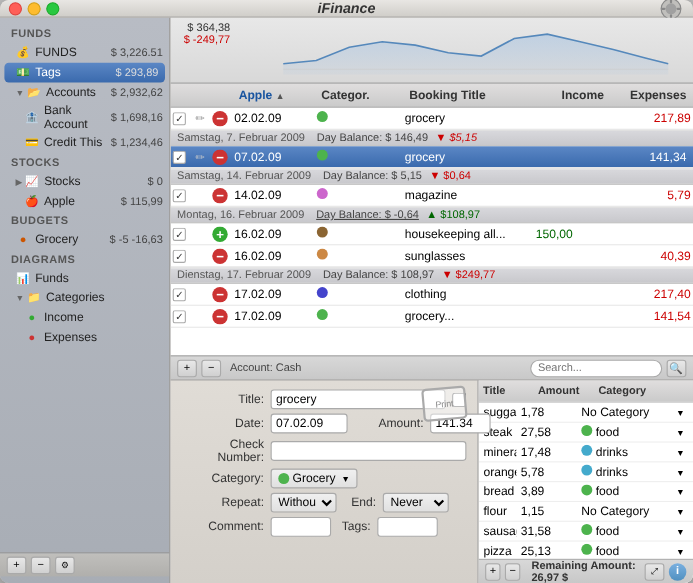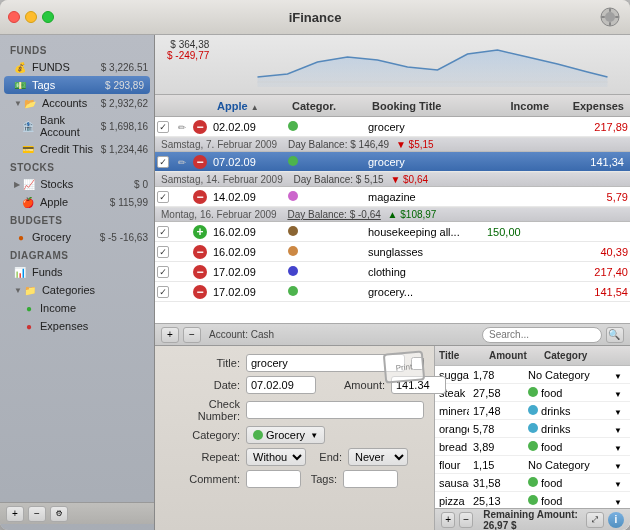--- a/index.html
+++ b/index.html
@@ -18,27 +18,28 @@
       height: 530px;
       background: #d4d0c8;
       border-radius: 8px;
       overflow: hidden;
       display: flex;
       flex-direction: column;
       box-shadow: 0 4px 20px rgba(0,0,0,0.5);
     }
 
     .titlebar {
-      height: 35px;
+      height: 16px;
       background: linear-gradient(to bottom, #e8e6e3, #d0cec9);
       border-bottom: 1px solid #a8a8a8;
       display: flex;
       align-items: center;
       padding: 0 8px;
       position: relative;
+      font-style: italic;
     }
 
     .traffic-lights {
       display: flex;
       gap: 5px;
     }
 
     .traffic-light {
       width: 12px;
       height: 12px;
@@ -666,21 +667,21 @@
             <div class="col-date cell">02.02.09</div>
             <div class="col-cat cell"><span class="cat-dot" style="background:#4db34d;"></span></div>
             <div class="col-title cell">grocery</div>
             <div class="col-income cell income-val"></div>
             <div class="col-expense cell expense-val">217,89</div>
           </div>
 
           <div class="day-separator">
             <span>Samstag, 7. Februar 2009</span>
             <span class="day-balance" style="margin-left:8px;">Day Balance: $ 146,49</span>
-            <span class="negative" style="margin-left:4px;font-size:10px;">▼ $5,15</span>
+            <span class="negative" style="margin-left:4px;font-size:10px;font-style:italic;">▼ $5,15</span>
           </div>
 
           <div class="transaction-row selected">
             <div class="col-check cell">
                 <div class="checkbox checked"></div>
               </div>
             <div class="col-edit cell"><span style="font-size:10px;color:#ccc;">✏</span></div>
             <div class="col-type cell">
                 <div class="minus-btn">−</div>
               </div>
@@ -741,20 +742,25 @@
             <div class="col-type cell">
                 <div class="minus-btn">−</div>
               </div>
             <div class="col-date cell">16.02.09</div>
             <div class="col-cat cell"><span class="cat-dot" style="background:#cc8844;"></span></div>
             <div class="col-title cell">sunglasses</div>
             <div class="col-income cell income-val"></div>
             <div class="col-expense cell expense-val">40,39</div>
           </div>
 
+          <div class="day-separator">
+            <span>Dienstag, 17. Februar 2009</span>
+            <span class="day-balance" style="margin-left:8px;">Day Balance: $ 108,97</span>
+            <span class="negative" style="margin-left:4px;font-size:10px;">▼ $249,77</span>
+          </div>
 
           <div class="transaction-row">
             <div class="col-check cell">
                 <div class="checkbox checked"></div>
               </div>
             <div class="col-edit cell"></div>
             <div class="col-type cell">
                 <div class="minus-btn">−</div>
               </div>
             <div class="col-date cell">17.02.09</div>

